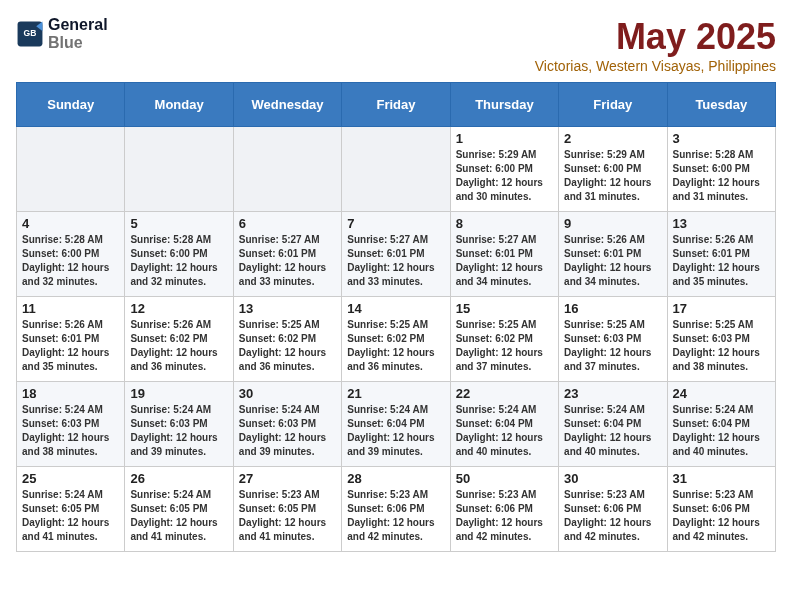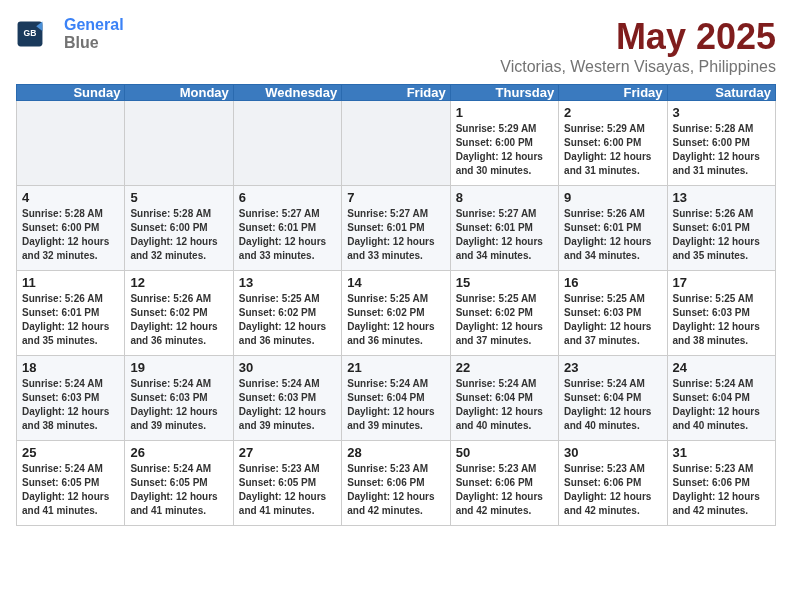--- a/index.html
+++ b/index.html
@@ -12,50 +12,50 @@
     }
     .header-area {
       display: flex;
       justify-content: space-between;
       align-items: flex-start;
       margin-bottom: 8px;
     }
     .logo {
       display: flex;
       align-items: center;
-      gap: 20px;
+      gap: 4px;
     }
     .logo-icon {
       width: 28px;
       height: 28px;
     }
     .title-area {
       text-align: right;
     }
     .month-title {
       font-size: 36px;
       font-weight: bold;
       color: #7f1d1d;
     }
     .subtitle {
-      font-size: 16px;
-      color: #737373;
+      font-size: 14px;
+      color: #a16207;
     }
     table {
       width: 100%;
       border-collapse: collapse;
       table-layout: fixed;
     }
     thead tr th {
       background-color: #3a7abf;
       color: #fff;
       font-size: 13px;
       font-weight: bold;
-      padding: 0 4px;
-      text-align: right;
+      padding: 14px 4px;
+      text-align: center;
       border: 1px solid #2a6aaf;
     }
     tbody tr td {
       vertical-align: top;
       border: 1px solid #ccc;
       padding: 4px 5px;
       font-size: 10.5px;
       color: #333;
       height: 85px;
       background: #fff;
@@ -83,40 +83,40 @@
 <body>
 
 <div class="header-area">
   <div class="logo">
     <svg class="logo-icon" viewBox="0 0 36 36" xmlns="http://www.w3.org/2000/svg">
       <rect x="2" y="2" width="32" height="32" rx="4" fill="#1a3a5c"></rect>
       <text x="18" y="20" text-anchor="middle" fill="white" font-size="11" font-weight="bold" font-family="Arial">GB</text>
       <polygon points="26,8 34,2 34,14" fill="#4a90d9"></polygon>
     </svg>
     <div>
-      <div style="font-size:16px;font-weight:bold;color:#3b82f6;line-height:1.1;">General</div>
+      <div style="font-size:16px;font-weight:bold;color:#0f172a;line-height:1.1;">General</div>
       <div style="font-size:16px;font-weight:bold;color:#737373;line-height:1.1;">Blue</div>
     </div>
   </div>
   <div class="title-area">
     <div class="month-title">May 2025</div>
     <div class="subtitle">Victorias, Western Visayas, Philippines</div>
   </div>
 </div>
 
 <table>
   <thead>
     <tr>
     <th>Sunday</th>
         <th>Monday</th>
         <th>Wednesday</th>
         <th>Friday</th>
         <th>Thursday</th>
         <th>Friday</th>
-        <th>Saturday</th>
+        <th>Tuesday</th>
       </tr>
   </thead>
   <tbody id="calendar-body">
   <tr>
         <td class="empty"></td>
         <td class="empty"></td>
         <td class="empty"></td>
         <td class="empty"></td>
         <td>
           <div class="day-number">1</div>

